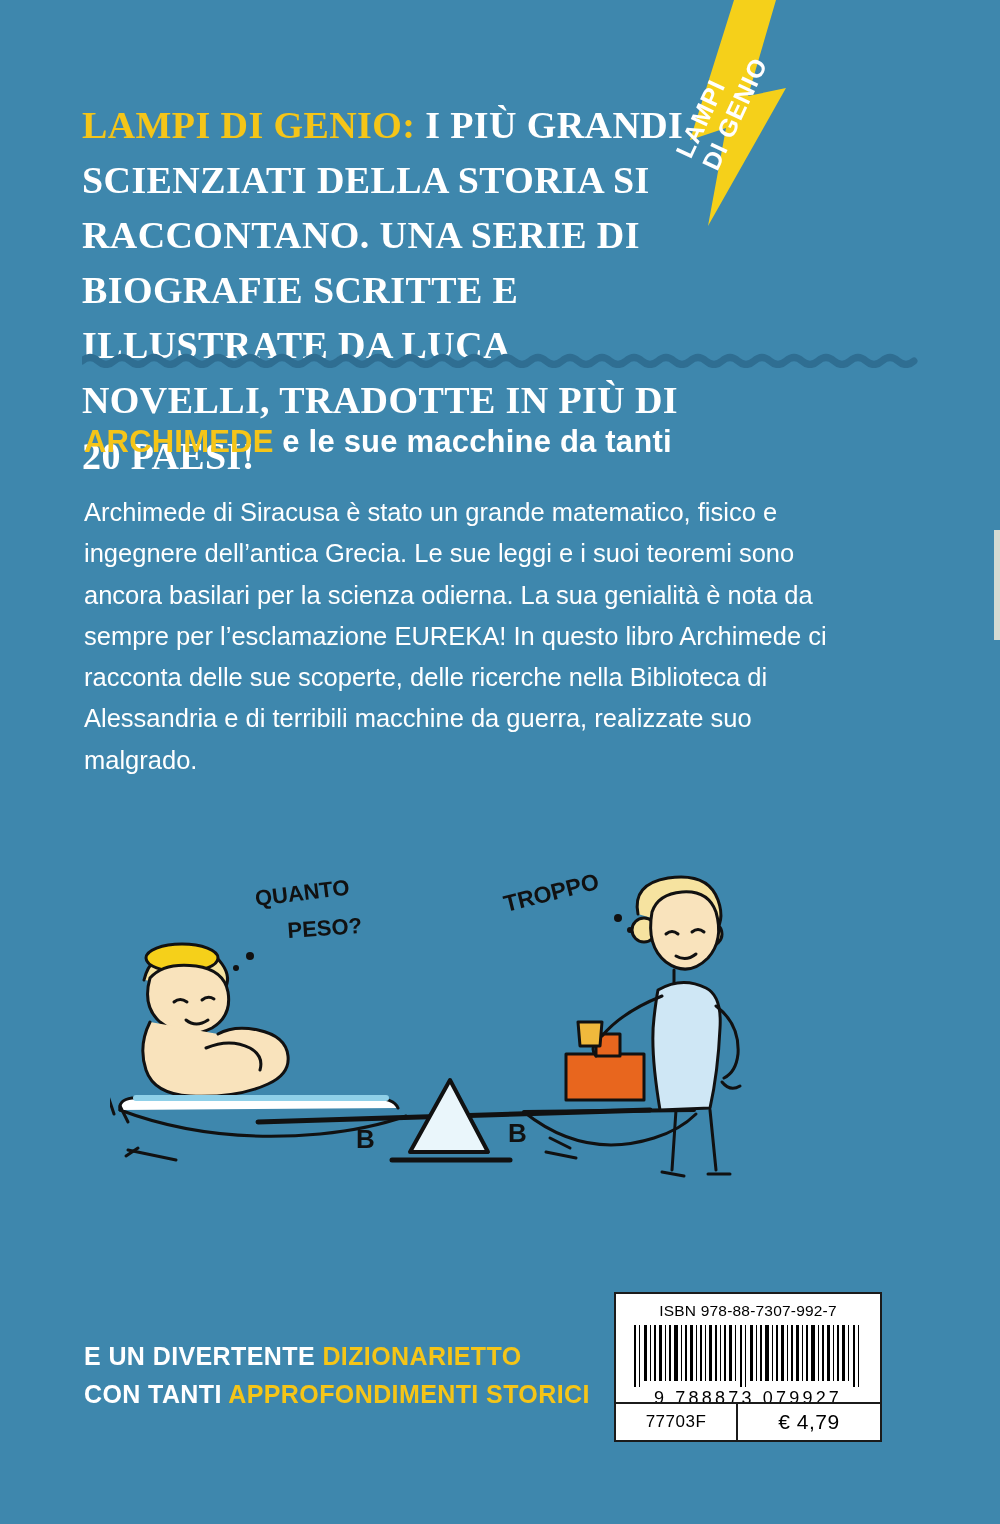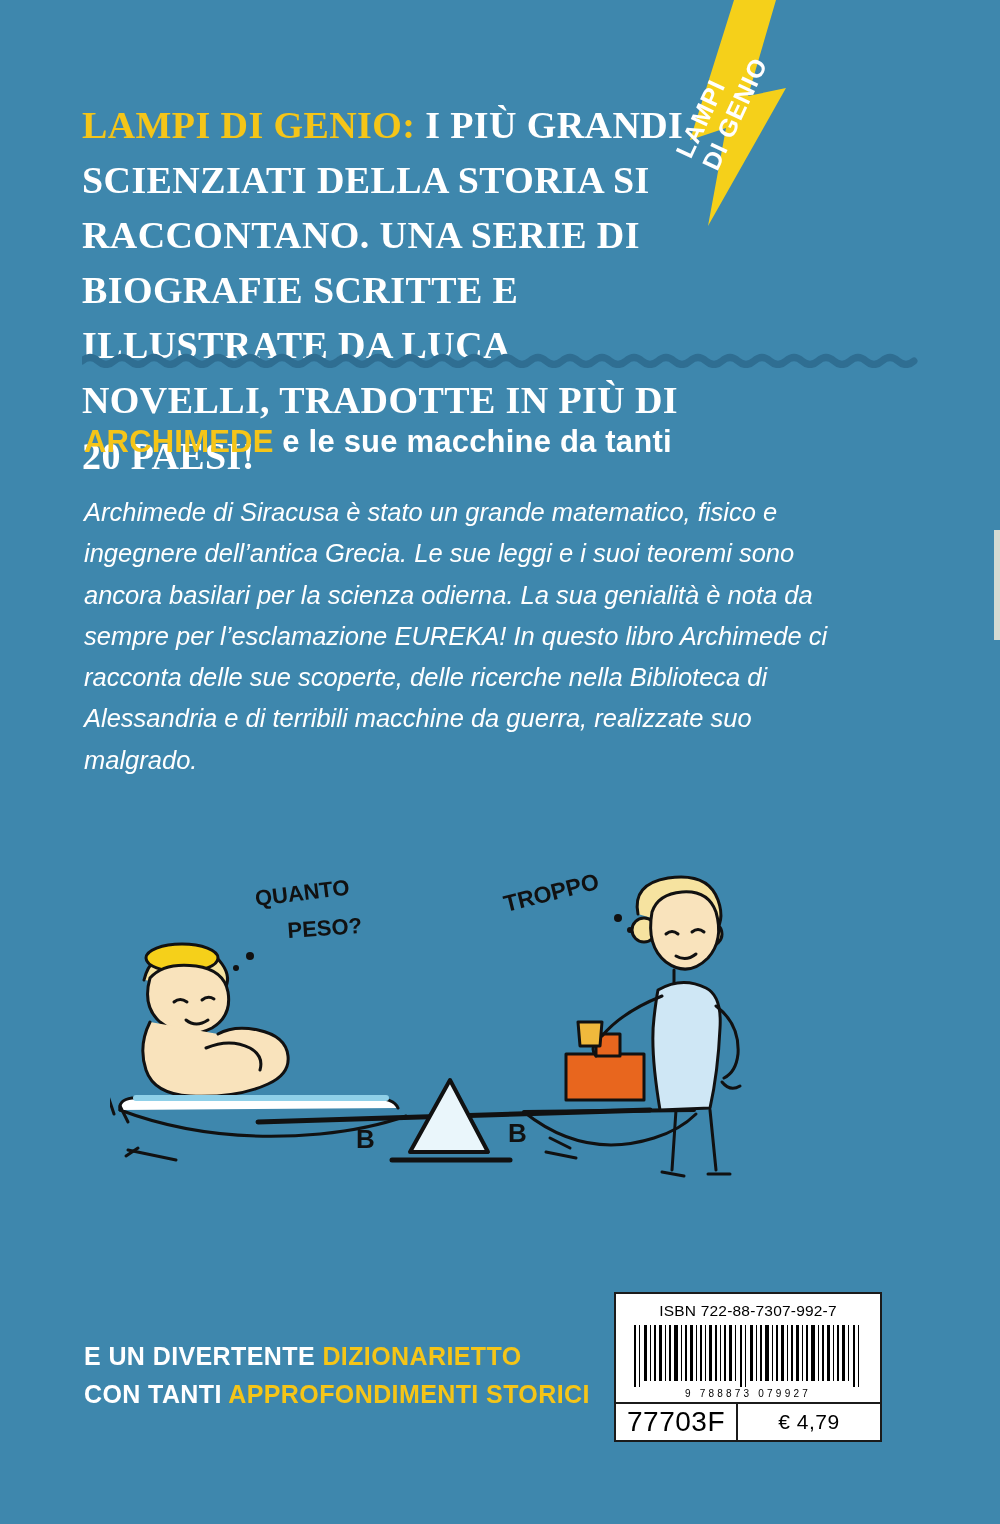--- a/index.html
+++ b/index.html
@@ -95,21 +95,20 @@
   
   .description {
     position: absolute;
     top: 492px;
     left: 84px;
     width: 760px;
     font-size: 25.5px;
     line-height: 1.62;
     color: #ffffff;
     font-family: "Liberation Sans", sans-serif;
-    font-style: italic;
   }
 
   
   .illustration {
     position: absolute;
     top: 860px;
     left: 110px;
     width: 720px;
     height: 340px;
   }
@@ -151,21 +150,21 @@
     margin-top: 2px;
   }
   .bars {
     margin: 5px auto 0 auto;
     width: 232px;
     height: 62px;
     display: block;
   }
   .bars-digits {
     font-family: "Liberation Sans", sans-serif;
-    font-size: 10px;
+    font-size: 18px;
     color: #000;
     text-align: center;
     letter-spacing: 3.2px;
     margin-top: 1px;
   }
   .price-row {
     position: absolute;
     left: 0;
     bottom: 0;
     width: 100%;
@@ -174,21 +173,21 @@
     border-top: 2px solid #1b1b1b;
     box-sizing: border-box;
   }
   .price-code {
     flex: 0 0 120px;
     border-right: 2px solid #1b1b1b;
     display: flex;
     align-items: center;
     justify-content: center;
     font-family: "Liberation Sans", sans-serif;
-    font-size: 28px;
+    font-size: 17px;
     color: #000;
     font-weight: normal;
     letter-spacing: 0.5px;
   }
   .price-value {
     flex: 1;
     display: flex;
     align-items: center;
     justify-content: center;
     font-family: "Liberation Sans", sans-serif;
@@ -315,21 +314,21 @@
 <div class="tagline">
   <div>
     <span>e un divertente </span><span class="hl">dizionarietto</span>
   </div>
   <div>
     <span>Con tanti </span><span class="hl">approfondimenti storici</span>
   </div>
 </div>
 
 <div class="barcode-block">
-  <div class="isbn-text">ISBN 722-88-7307-992-7</div>
+  <div class="isbn-text">ISBN 978-88-7307-992-7</div>
   <svg class="bars" viewBox="0 0 232 62" preserveAspectRatio="none">
     <g fill="#000000">
       <rect x="2" y="0" width="2" height="62"></rect>
         <rect x="7" y="0" width="1" height="62"></rect>
       <rect x="12" y="0" width="3" height="56"></rect>
         <rect x="18" y="0" width="1" height="56"></rect>
       <rect x="22" y="0" width="2" height="56"></rect>
         <rect x="27" y="0" width="3" height="56"></rect>
       <rect x="33" y="0" width="1" height="56"></rect>
         <rect x="37" y="0" width="2" height="56"></rect>

